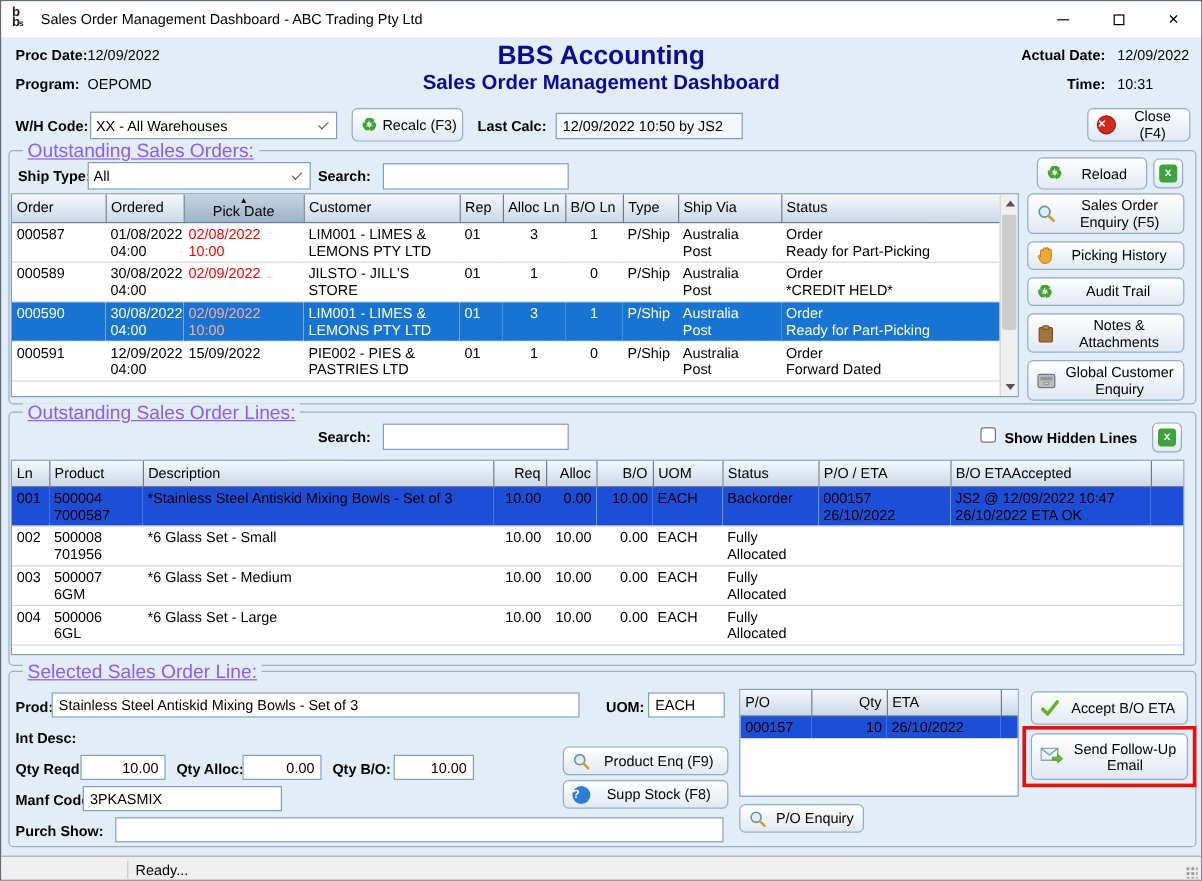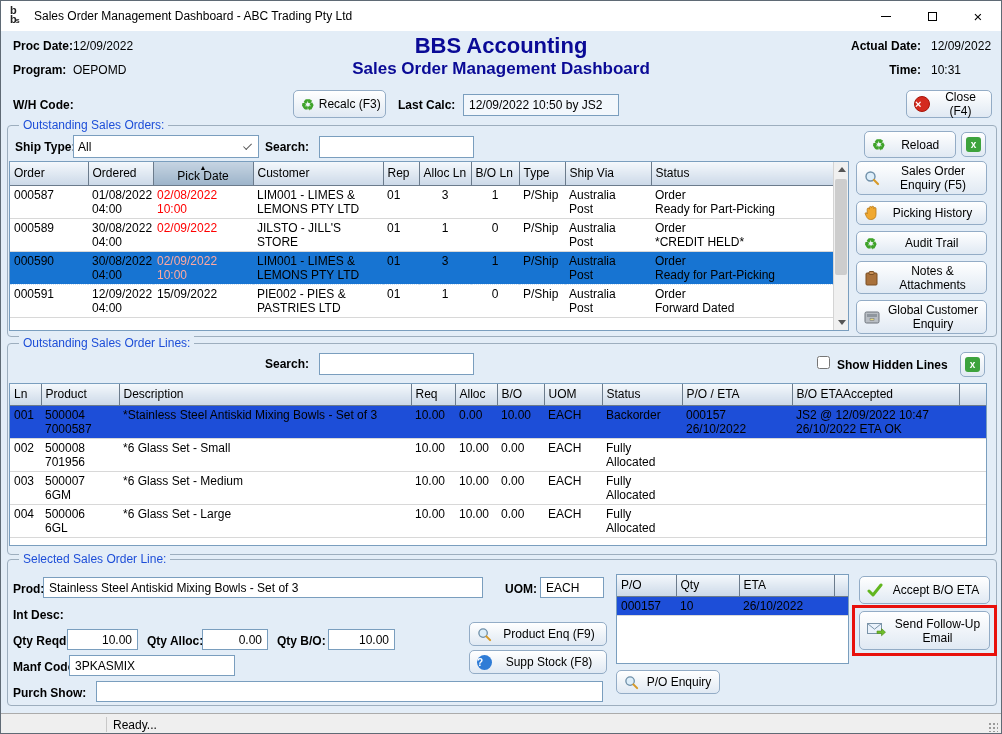--- a/index.html
+++ b/index.html
@@ -36,43 +36,43 @@
   .select { position:absolute; background:#fff; border:1px solid #7A9EBE; display:flex; align-items:center; }
   .select .val { flex:1; padding-left:4px; }
   .select .chev { width:9px; height:5px; margin-right:6px; border-left:1px solid #555; border-bottom:1px solid #555;
                   transform:rotate(-45deg) scale(.9); margin-top:-3px; }
   .input { position:absolute; background:#fff; border:1px solid #7A9EBE; font:12px "Liberation Sans",sans-serif; padding:0 4px; }
   .robox { position:absolute; background:#fff; border:1px solid #7A9EBE; display:flex; align-items:center; padding:0 5px; }
   .robox.blue { background:#F2F7FC; }
   .rt { justify-content:flex-end; }
 
   .fieldset { position:absolute; border:1px solid #9DAEBE; border-radius:4px; }
-  .legend { position:absolute; background:#E3EDF7; color:#1d4ed8; padding:0 4px; font-size:12px; }
+  .legend { position:absolute; background:#E3EDF7; color:#8b5cf6; padding:0 4px; font-size:16px;text-decoration:underline; }
 
   .ic-recycle { color:#3FA32A; font-size:15px; line-height:15px; font-weight:bold; }
   .ic-excel { display:inline-block; width:15px; height:15px; background:#3DA33D; border-radius:3px;
               color:#fff; font-weight:bold; font-size:10px; text-align:center; line-height:15px; }
   .ic-q { display:inline-block; width:15px; height:15px; border-radius:50%; background:#2F7CD6;
           color:#fff; font-weight:bold; font-size:10px; text-align:center; line-height:15px; }
   .ic-x { display:inline-block; width:16px; height:16px; border-radius:50%; background:#D42A1E; border:1px solid #A81408;
           color:#fff; font-weight:bold; font-size:11px; text-align:center; line-height:14px; }
 
   
   .tablebox { position:absolute; background:#fff; border:1px solid #7A9EBE; overflow:hidden; }
   table { border-collapse:collapse; table-layout:fixed; font-size:12px; }
   th { background:linear-gradient(#F4F8FC,#CCD9E8); font-weight:normal; text-align:left;
        padding:2px 4px; border-right:1px solid #6B7B8C; border-bottom:1px solid #6B7B8C;
        overflow:hidden; white-space:nowrap; }
   th.sorted { background:linear-gradient(#C6D4E2,#9DB4CA); }
   th .sortwrap { display:flex; flex-direction:column; align-items:center; line-height:11px; }
   th .sortarrow { font-size:7px; line-height:7px; }
   td { padding:2px 4px; vertical-align:top; border-bottom:1px solid #D8D8D8; line-height:14px;
        white-space:pre-line; overflow:hidden; }
-  .ctr { text-align:center; } .rgt { }
-  tr.selected td { background:#1774D2; color:#000000; border-top:1px dotted #cfe0f0; border-bottom:1px dotted #cfe0f0; }
+  .ctr { text-align:center; } .rgt { text-align:right; }
+  tr.selected td { background:#1774D2; color:#ffffff; border-top:1px dotted #cfe0f0; border-bottom:1px dotted #cfe0f0; }
   tr.grayrow td { background:#1d4ed8; }
   .red { color:#FF0000; }
   tr.selected td.red { color:#FFA9A0; }
 
   
   .vscroll { position:absolute; top:0; bottom:0; right:0; width:15px; background:#F0F0F0; border-left:1px solid #D4D4D4; }
   .varrow { position:absolute; left:0; width:15px; height:15px; display:flex; align-items:center; justify-content:center; }
   .tri-up { width:0; height:0; border-left:4px solid transparent; border-right:4px solid transparent; border-bottom:5px solid #555; }
   .tri-dn { width:0; height:0; border-left:4px solid transparent; border-right:4px solid transparent; border-top:5px solid #555; }
   .vthumb { position:absolute; left:1px; width:12px; background:#CDCDCD; border-radius:2px; }
@@ -116,20 +116,24 @@
 
   <div class="abs navy apptitle">BBS Accounting</div>
   <div class="abs navy appsub">Sales Order Management Dashboard</div>
 
   <span class="abs lbl" style="right:80px; top:38px;margin-left:31px;">Actual Date:</span>
   <span class="abs" style="left:930px; top:38px;">12/09/2022</span>
   <span class="abs lbl" style="right:80px; top:62px;">Time:</span>
   <span class="abs" style="left:930px; top:62px;">10:31</span>
 
   <span class="abs lbl" style="left:12px; top:97px;">W/H Code:</span>
+  <div class="select" style="left:74px; top:92px; width:206px; height:23px;">
+    <span class="val">XX - All Warehouses</span>
+    <span class="chev"></span>
+  </div>
   <div class="btn" style="left:292px; top:89px; width:93px; height:28px;">
     <span class="bicon ic-recycle">♻</span>
     <span class="cap">Recalc (F3)</span>
   </div>
   <span class="abs lbl" style="left:397px; top:97px;">Last Calc:</span>
   <div class="robox blue" style="left:462px; top:93px; width:156px; height:22px;">
     <span>12/09/2022 10:50 by JS2</span>
   </div>
   <div class="btn" style="left:905px; top:89px; width:86px; height:28px;">
     <span class="bicon ic-x">×</span>

